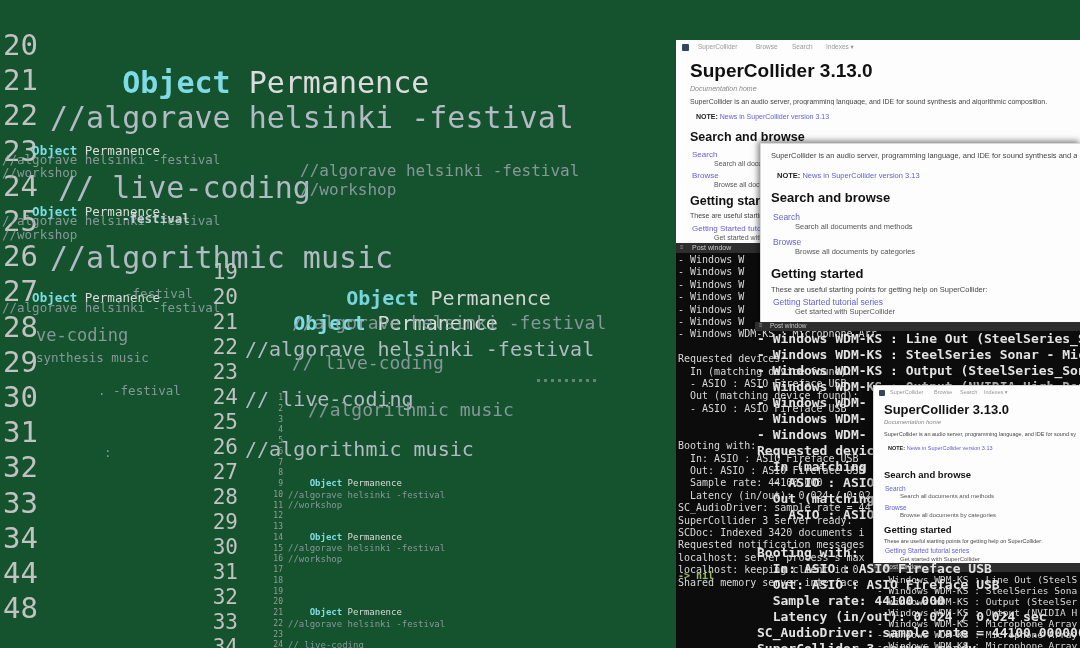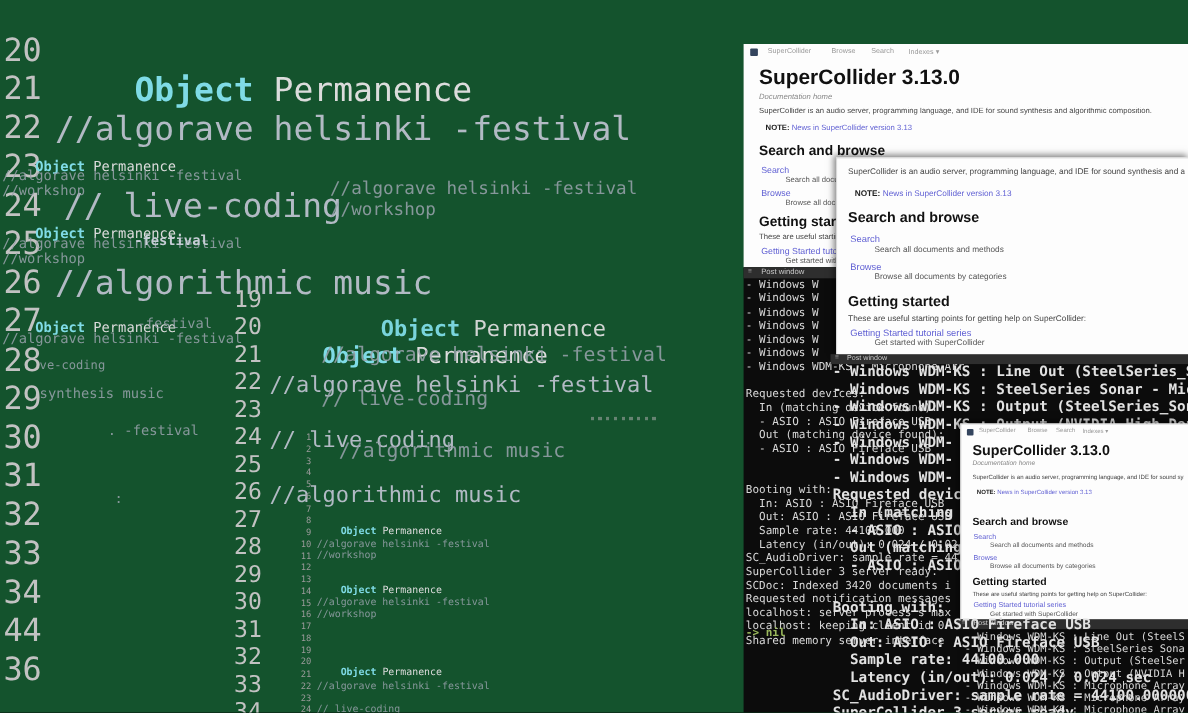--- a/index.html
+++ b/index.html
@@ -25,21 +25,21 @@
   .plog-mid div{color:#e2e2e2;font-weight:bold;}
   .toolbar-item{color:#999;}
   .logo{background:#34455e;border-radius:1px;display:inline-block;}
   .microdash{background:repeating-linear-gradient(90deg,#aaa 0 3px,transparent 3px 7px);opacity:.55;}
 </style>
 </head>
 <body>
 
 <div id="stage">
 
-  <div class="abs mono numcol" style="left:0;top:28px;width:38px;font-size:29px;line-height:35.2px;"><div>20</div><div>21</div><div>22</div><div>23</div><div>24</div><div>25</div><div>26</div><div>27</div><div>28</div><div>29</div><div>30</div><div>31</div><div>32</div><div>33</div><div>34</div><div>44</div><div>36</div></div>
+  <div class="abs mono numcol" style="left:0;top:28px;width:38px;font-size:29px;line-height:35.2px;"><div>20</div><div>21</div><div>22</div><div>23</div><div>24</div><div>25</div><div>26</div><div>27</div><div>28</div><div>29</div><div>30</div><div>31</div><div>32</div><div>33</div><div>34</div><div>44</div><div>48</div></div>
 
   <div class="abs mono" style="left:50px;top:30px;font-size:30px;">
     <span class="kw">Object</span><span class="codetext"> Permanence</span>
   </div>
   <div class="abs mono comment" style="left:50px;top:100px;font-size:30px;">//algorave helsinki -festival</div>
   <div class="abs mono comment" style="left:58px;top:170px;font-size:30px;">// live-coding</div>
   <div class="abs mono comment" style="left:50px;top:240px;font-size:30px;">//algorithmic music</div>
   <div class="abs mono ghost" style="left:300px;top:161px;font-size:16px;">//algorave helsinki -festival</div>
   <div class="abs mono ghost" style="left:300px;top:180px;font-size:16px;">//workshop</div>
 
@@ -52,21 +52,21 @@
     <span class="kw">Object</span><span class="codetext"> Permanence</span>
   </div>
   <div class="abs mono ghost" style="left:2px;top:213px;font-size:12.5px;">//algorave helsinki -festival</div>
   <div class="abs mono" style="left:122px;top:211px;font-size:12.5px;font-weight:bold;color:#c6cdd5;">-festival</div>
   <div class="abs mono ghost" style="left:2px;top:227px;font-size:12.5px;">//workshop</div>
   <div class="abs mono" style="left:2px;top:275px;font-size:12.5px;">
     <span class="kw">Object</span><span class="codetext"> Permanence</span>
   </div>
   <div class="abs mono ghost" style="left:110px;top:286px;font-size:12.5px;">. -festival</div>
   <div class="abs mono ghost" style="left:2px;top:300px;font-size:12.5px;">//algorave helsinki -festival</div>
-  <div class="abs mono ghost" style="left:36px;top:325px;font-size:11px;">ve-coding</div>
+  <div class="abs mono ghost" style="left:36px;top:325px;font-size:17px;">ve-coding</div>
   <div class="abs mono ghost" style="left:36px;top:350px;font-size:12.5px;">synthesis music</div>
   <div class="abs mono ghost" style="left:98px;top:383px;font-size:12.5px;">. -festival</div>
   <div class="abs mono ghost" style="left:104px;top:445px;font-size:12.5px;">:</div>
   <div class="abs microdash" style="left:537px;top:379px;width:62px;height:3px;"></div>
 
   <div class="abs mono numcol" style="left:200px;top:260px;width:38px;font-size:21px;line-height:25px;"><div>19</div><div>20</div><div>21</div><div>22</div><div>23</div><div>24</div><div>25</div><div>26</div><div>27</div><div>28</div><div>29</div><div>30</div><div>31</div><div>32</div><div>33</div><div>34</div></div>
 
   <div class="abs mono ghost" style="left:298px;top:262px;font-size:20px;opacity:.95;">
     <span class="kw">Object</span><span class="codetext"> Permanence</span>
   </div>

